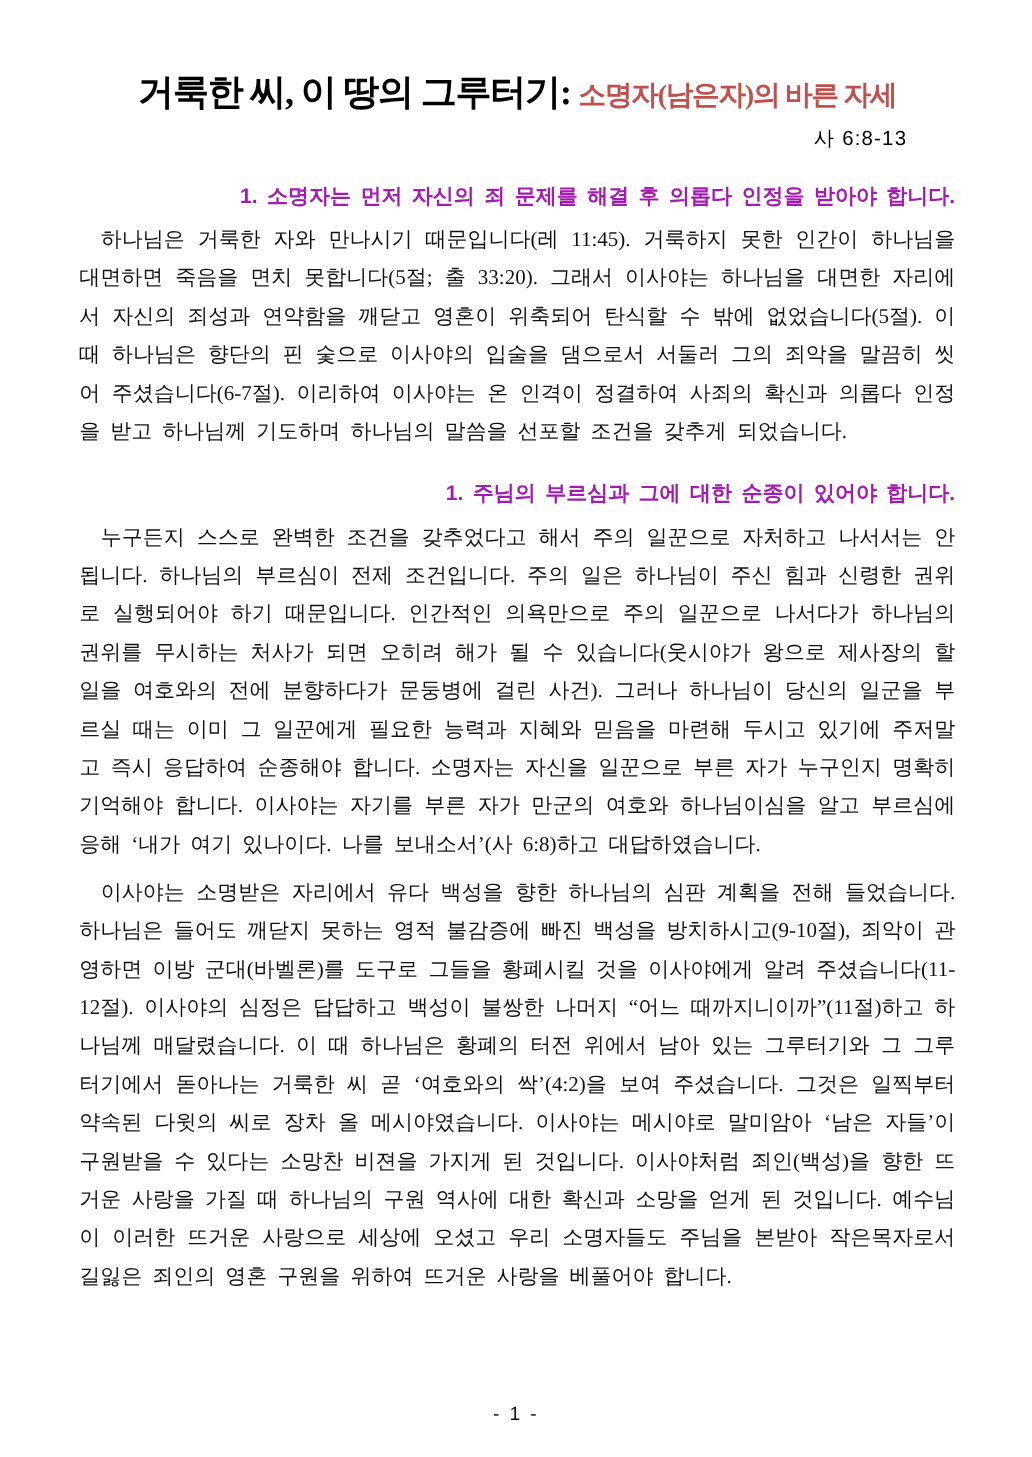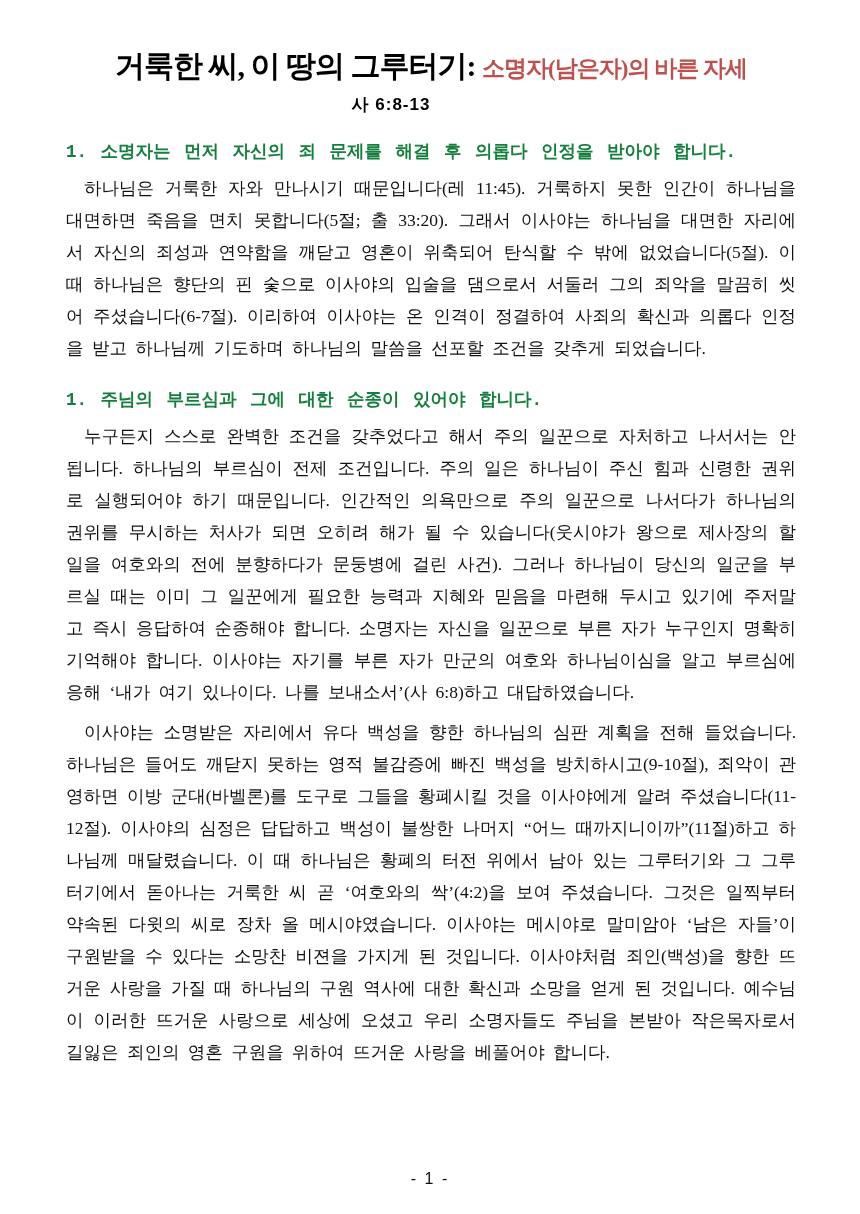--- a/index.html
+++ b/index.html
@@ -14,60 +14,61 @@
     background: #ffffff;
     font-family: "Liberation Serif", "DejaVu Serif", serif;
     color: #111111;
     overflow: hidden;
   }
   .content {
     padding: 0 64px 0 66px;
   }
   .doc-title {
     margin: 0;
-    padding-top: 48px;
+    padding-top: 60px;
     text-align: center;
     font-weight: bold;
     font-size: 30px;
     line-height: 36px;
     letter-spacing: -1px;
     color: #000000;
     white-space: nowrap;
   }
   .doc-title .title-red {
     font-size: 23px;
     font-weight: bold;
     letter-spacing: -1px;
   }
   .scripture-ref {
     margin: 6px 0 0 0;
-    text-align: center;
+    text-align: right;
     transform: translateX(-40px);
     font-family: "Liberation Sans", "DejaVu Sans", sans-serif;
-    font-weight: bold;
+    font-weight: normal;
     font-size: 17px;
     letter-spacing: 1px;
     color: #000000;
   }
   .intro {
     margin: 26px 0 0 0;
     font-size: 17.5px;
     line-height: 32px;
     text-align: justify;
     word-spacing: 4px;
   }
   .section { margin: 0; }
   .section-heading {
     margin: 24px 0 8px 0;
-    font-family: Liberation Mono, monospace;
+    font-family: Liberation Sans, sans-serif;
     font-weight: bold;
     font-size: 17.5px;
     line-height: 24px;
-    color: #15803d;
+    color: #a21caf;
     word-spacing: 3px;
+    text-align: right;
   }
   .section-body {
     margin: 8px 0 0 0;
     font-size: 17.5px;
     line-height: 32px;
     text-align: justify;
     text-indent: 18px;
     word-spacing: 4px;
   }
   .page-number {

